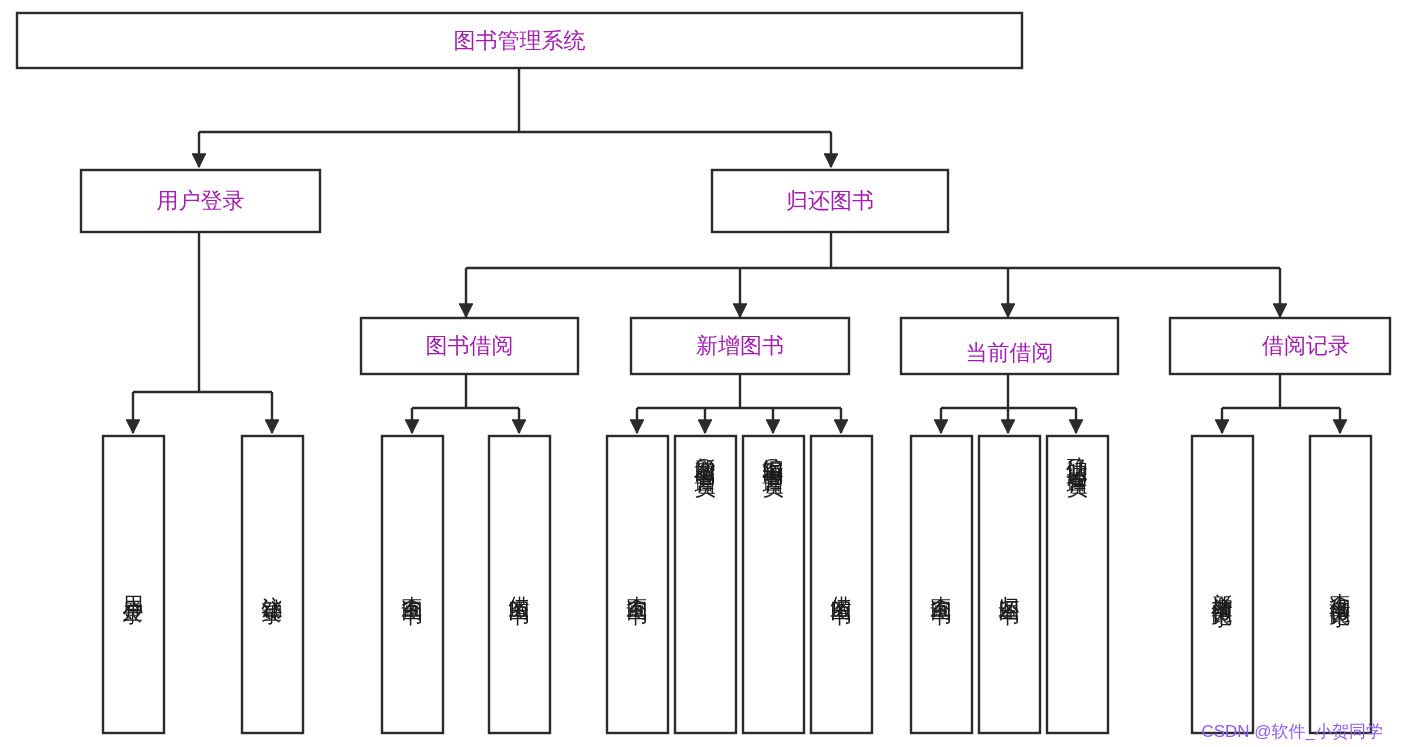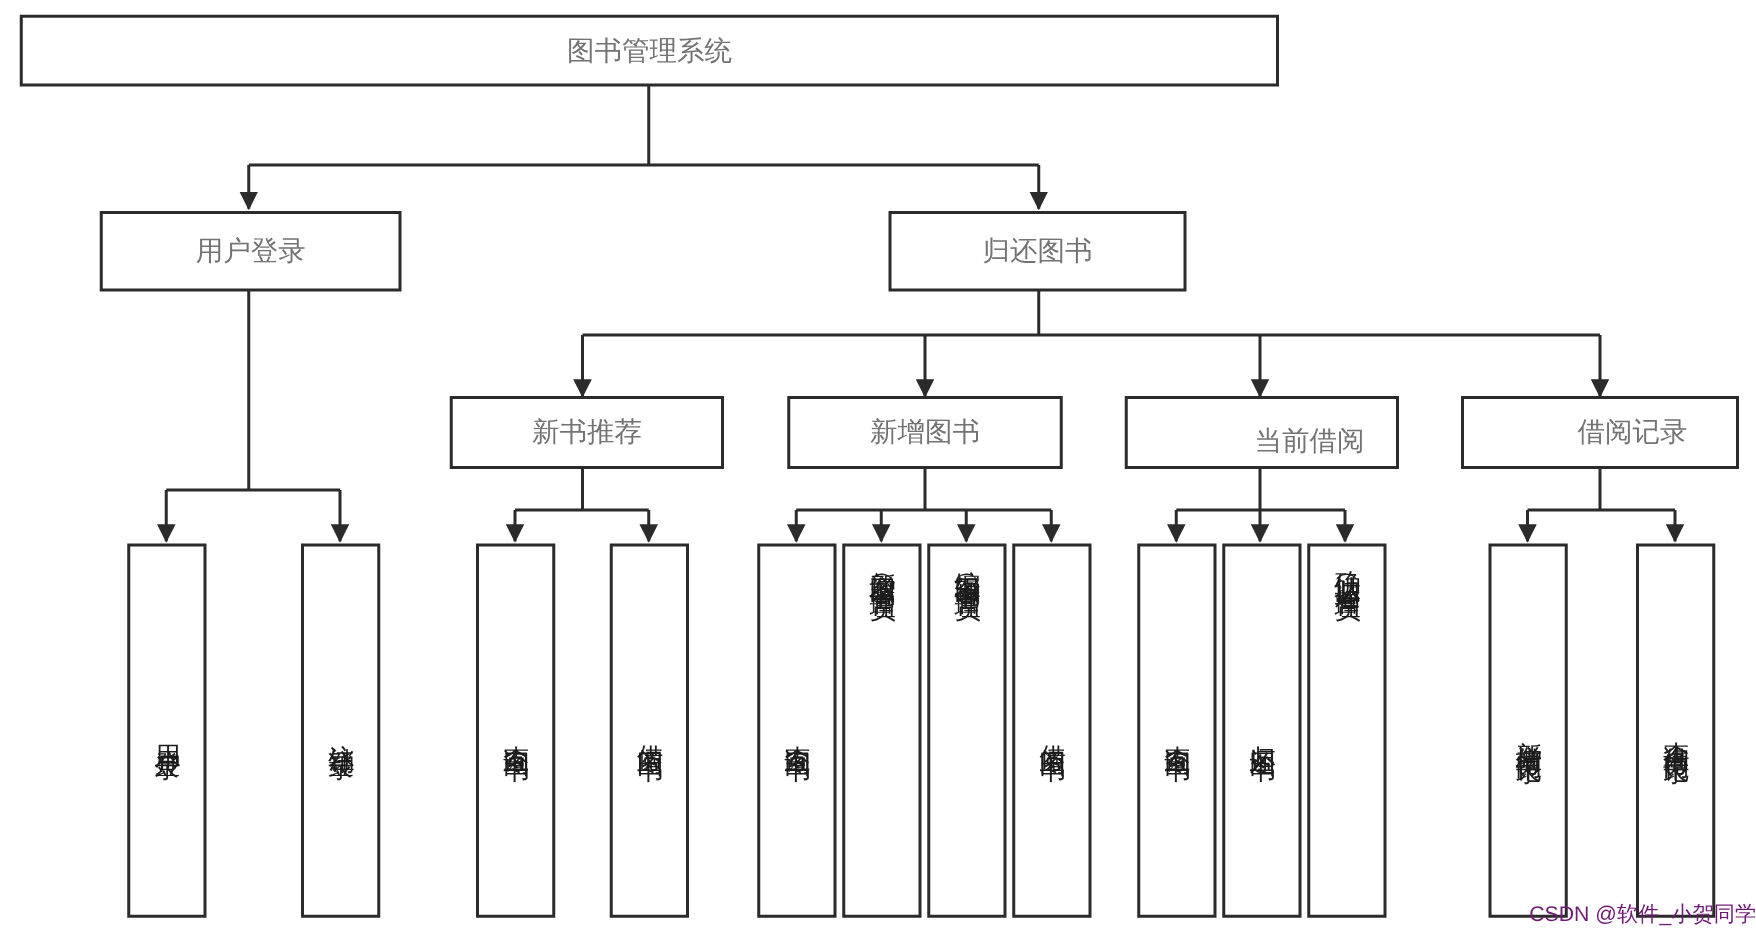--- a/index.html
+++ b/index.html
@@ -52,36 +52,36 @@
   .hlabel-wrap {
     position: absolute;
     display: flex;
     align-items: center;
     justify-content: center;
     pointer-events: none;
   }
   .hlabel-text {
     font-family: "Liberation Sans", "DejaVu Sans", sans-serif;
     font-size: 22px;
-    color: #737373;
+    color: #a21caf;
     white-space: nowrap;
     text-align: center;
   }
   .connector {
     stroke: #2b2b2b;
     stroke-width: 2.4;
     fill: none;
   }
   #watermark {
     position: absolute;
-    right: 0;
+    right: 22px;
     bottom: 4px;
     font-family: "Liberation Sans", "DejaVu Sans", sans-serif;
     font-size: 17px;
-    color: #701a75;
+    color: #8b5cf6;
     white-space: nowrap;
     user-select: none;
   }
 </style>
 </head>
 <body>
 
 <div id="diagram-root">
 
   <svg id="diagram-svg" viewBox="0 0 1405 747" xmlns="http://www.w3.org/2000/svg">
@@ -170,26 +170,26 @@
   </div>
 
   <div class="hlabel-wrap" style="left:81px; top:170px; width:239px; height:62px;">
     <span class="hlabel-text">用户登录</span>
   </div>
   <div class="hlabel-wrap" style="left:712px; top:170px; width:236px; height:62px;">
     <span class="hlabel-text">归还图书</span>
   </div>
 
   <div class="hlabel-wrap" style="left:361px; top:318px; width:217px; height:56px;">
-    <span class="hlabel-text">新书推荐</span>
+    <span class="hlabel-text">图书借阅</span>
   </div>
   <div class="hlabel-wrap" style="left:631px; top:318px; width:218px; height:56px;">
     <span class="hlabel-text">新增图书</span>
   </div>
-  <div class="hlabel-wrap" style="left:901px; top:318px; width:217px; height:69px;margin-left:38px;">
+  <div class="hlabel-wrap" style="left:901px; top:318px; width:217px; height:69px;">
     <span class="hlabel-text">当前借阅</span>
   </div>
   <div class="hlabel-wrap" style="left:1170px; top:318px; width:220px; height:56px;padding-left:26px;">
     <span class="hlabel-text">借阅记录</span>
   </div>
 
   <div class="vlabel-wrap" style="left:103px; top:436px; width:61px; height:297px; align-items:center;">
     <span class="vlabel-text">用户登录</span>
   </div>
   <div class="vlabel-wrap" style="left:242px; top:436px; width:61px; height:297px; align-items:center;">

